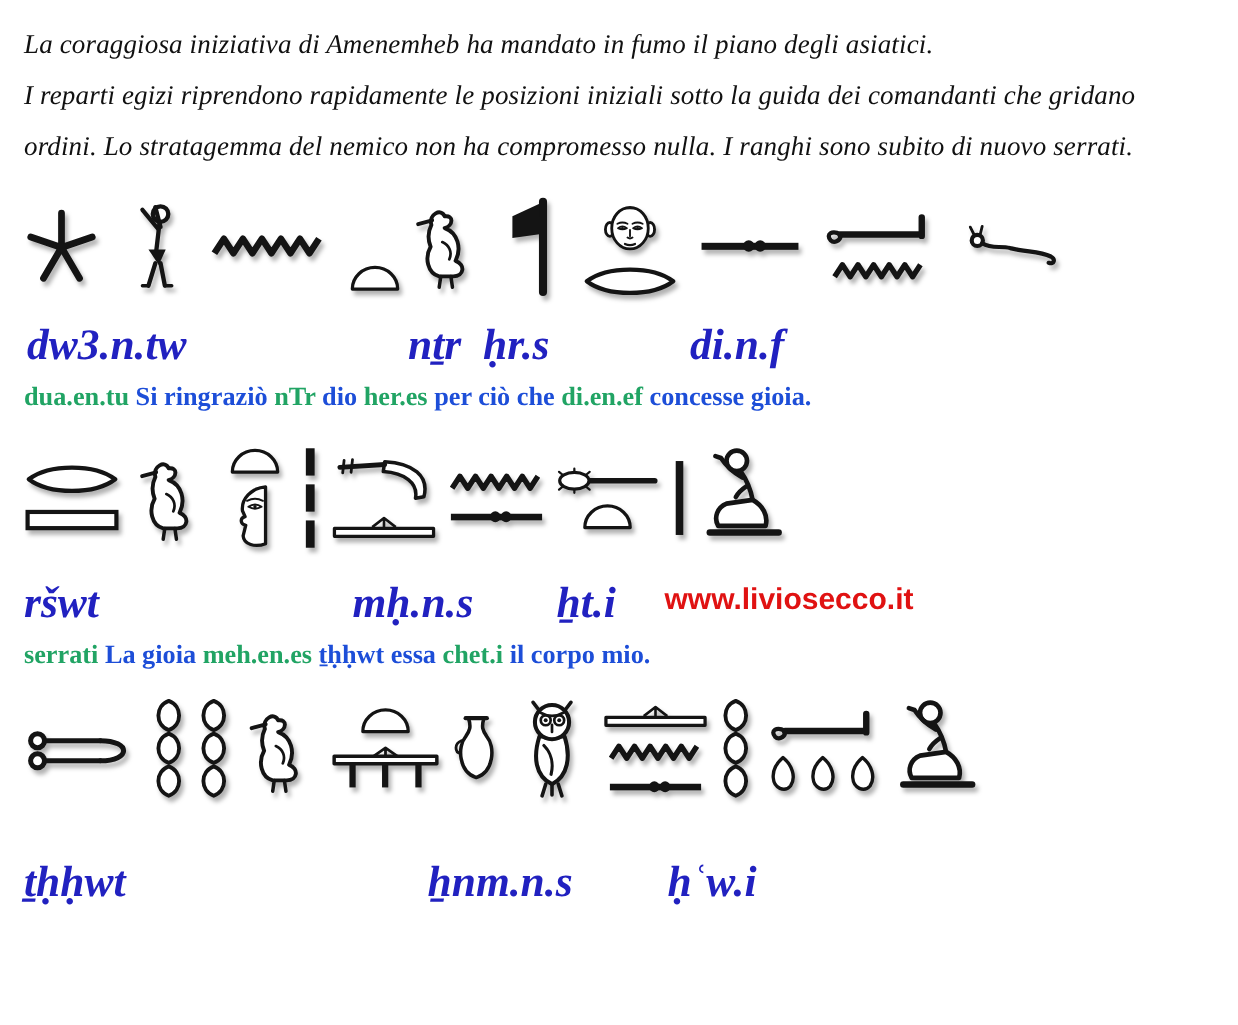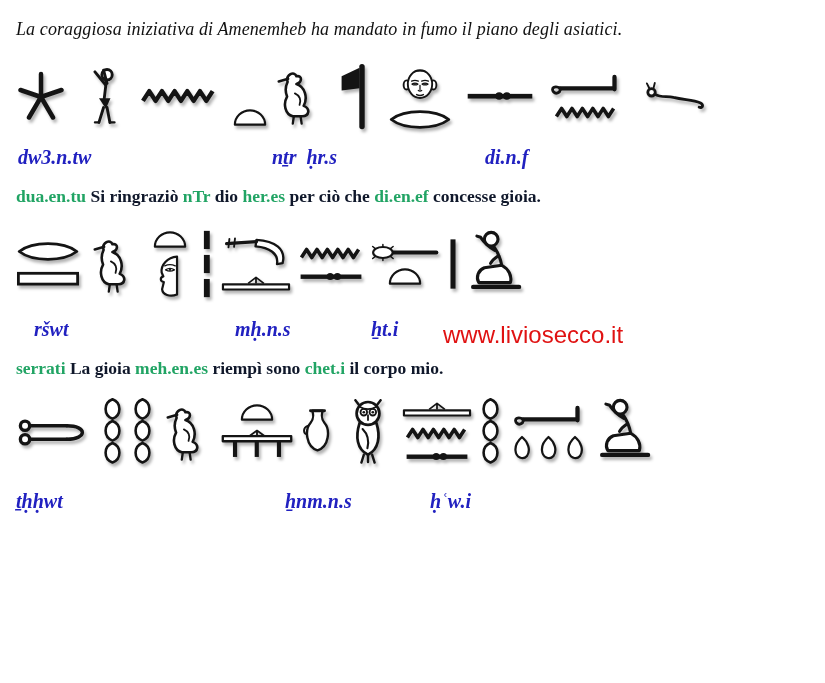--- a/index.html
+++ b/index.html
@@ -46,31 +46,31 @@
   .g-wick{width:23px;height:80px}
   .g-table{width:74px;height:34px}
   .g-jar{width:33px;height:58px}
   .g-owl{width:54px;height:68px}
   .g-drops3{width:80px;height:28px}
 
   
   .translit-row{position:relative;height:32px;}
   .tr-1{margin-top:8px;}
   .tr-2{margin-top:12px;}
-  .tr-3{margin-top:14px;}
-  .translit{position:absolute;top:0;font-style:italic;font-weight:700;font-size:20px;color:#2121c0;white-space:pre;}
-  .t1-0{left:2px}.t1-1{left:256px}.t1-2{left:469px}
-  .t2-0{left:18px}.t2-1{left:219px}.t2-2{left:355px}
-  .t3-0{left:0px}.t3-1{left:269px}.t3-2{left:414px}
-  .url{position:absolute;top:3px;left:427px;font-family:"Liberation Sans",sans-serif;font-weight:400;font-style:normal;font-size:24px;color:#e01212;}
+  .tr-3{margin-top:28px;}
+  .translit{position:absolute;top:0;font-style:italic;font-weight:700;font-size:29px;color:#2121c0;white-space:pre;}
+  .t1-0{left:2px}.t1-1{left:256px}.t1-2{left:444px}
+  .t2-0{left:0}.t2-1{left:219px}.t2-2{left:355px}
+  .t3-0{left:0px}.t3-1{left:269px}.t3-2{left:429px}
+  .url{position:absolute;top:3px;left:427px;font-family:"Liberation Sans",sans-serif;font-weight:700;font-style:normal;font-size:20px;color:#e01212;}
 
   
   .gloss{margin:6px 0 0 0;font-size:17.5px;font-weight:700;line-height:24px;white-space:pre-wrap;}
   .gloss .g{color:#21a464;}
-  .gloss .k{color:#0f172a;}
+  .gloss .k{color:#1d4ed8;}
 
   svg.defs{position:absolute;width:0;height:0;}
 </style>
 </head>
 <body>
 
 <svg class="defs" xmlns="http://www.w3.org/2000/svg" xmlns:xlink="http://www.w3.org/1999/xlink" aria-hidden="true">
 <defs>
   <symbol id="g-star" viewBox="0 0 100 100">
         <g stroke="#141414" fill="none" stroke-linecap="round" stroke-linejoin="round">
@@ -274,20 +274,22 @@
     <path d="M132,6 C144,16 150,32 142,44 C134,53 120,47 119,33 C118,22 124,13 132,6 Z" fill="#fff"></path>
         </g>
       </symbol>
 </defs>
 </svg>
 
 <div class="page">
 
   <header class="intro">
     <p class="intro-line">La coraggiosa iniziativa di Amenemheb ha mandato in fumo il piano degli asiatici.</p>
+    <p class="intro-line">I reparti egizi riprendono rapidamente le posizioni iniziali sotto la guida dei comandanti che gridano</p>
+    <p class="intro-line">ordini. Lo stratagemma del nemico non ha compromesso nulla. I ranghi sono subito di nuovo serrati.</p>
   </header>
 
   <section>
     <div class="hiero-row row-1">
         <svg class="glyph g-star">
           <use href="#g-star" xlink:href="#g-star"></use>
         </svg>
         <svg class="glyph g-praising-man">
           <use href="#g-praising-man" xlink:href="#g-praising-man"></use>
         </svg>
@@ -390,21 +392,21 @@
         <svg class="glyph g-kneeling-man">
           <use href="#g-kneeling-man" xlink:href="#g-kneeling-man"></use>
         </svg>
       </div>
     <div class="translit-row tr-2">
       <span class="translit t2-0">ršwt</span>
       <span class="translit t2-1">mḥ.n.s</span>
       <span class="translit t2-2">ẖt.i</span>
       <span class="url">www.liviosecco.it</span>
     </div>
-    <p class="gloss"><span class="g">serrati</span><span class="k"> La gioia </span><span class="g">meh.en.es</span><span class="k"> riempì sono </span><span class="g">chet.i</span><span class="k"> il corpo mio.</span></p>
+    <p class="gloss"><span class="g">serrati</span><span class="k"> La gioia </span><span class="g">meh.en.es</span><span class="k"> ṯḥḥwt essa </span><span class="g">chet.i</span><span class="k"> il corpo mio.</span></p>
   </section>
 
   <section>
     <div class="hiero-row row-3">
         <svg class="glyph g-rope-loop">
           <use href="#g-rope-loop" xlink:href="#g-rope-loop"></use>
         </svg>
         <svg class="glyph g-wick">
           <use href="#g-wick" xlink:href="#g-wick"></use>
         </svg>

